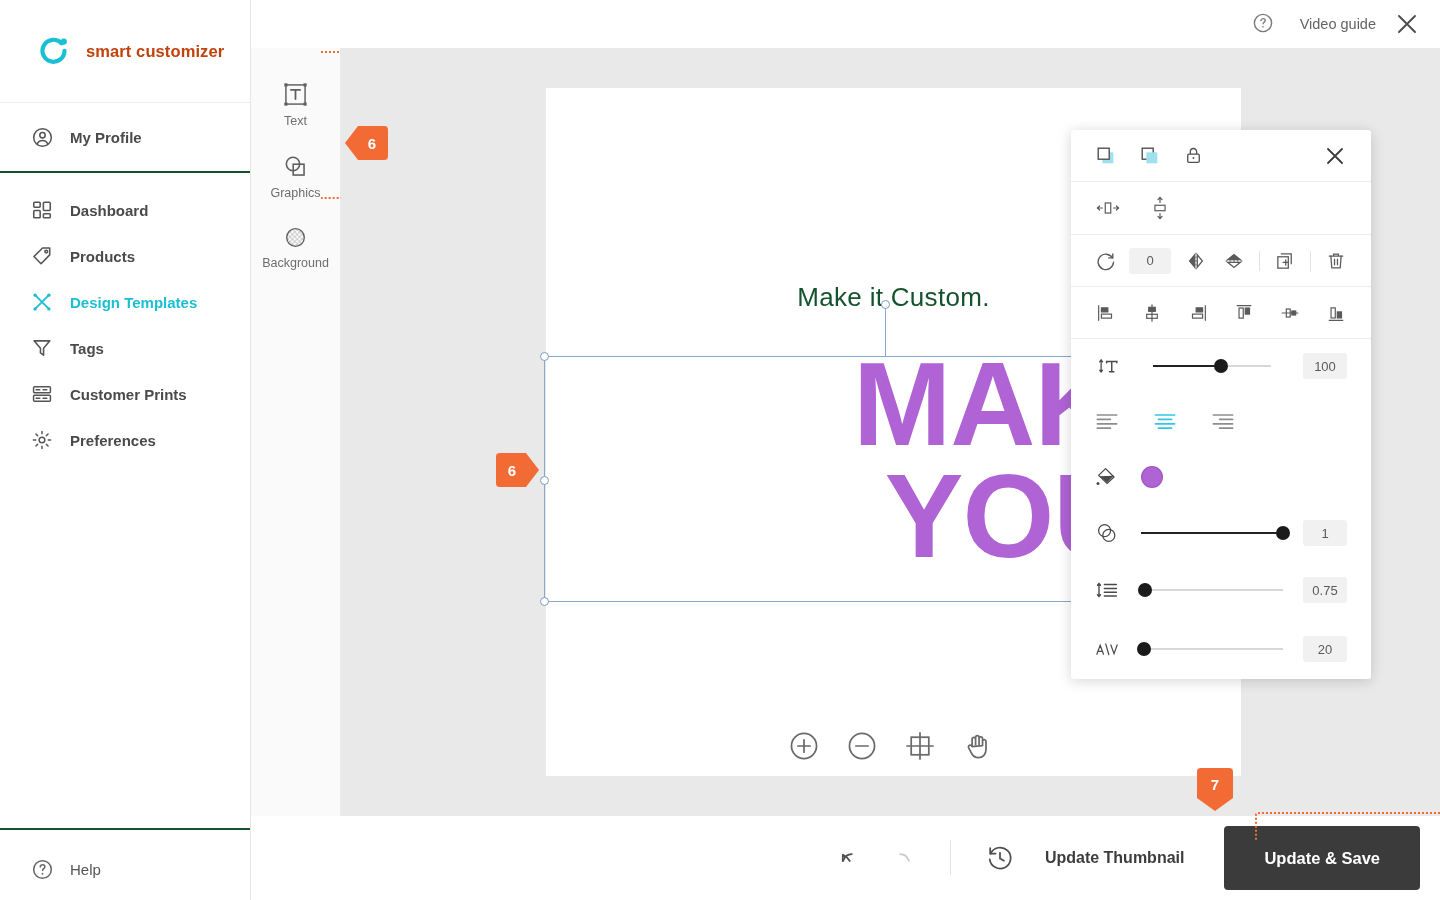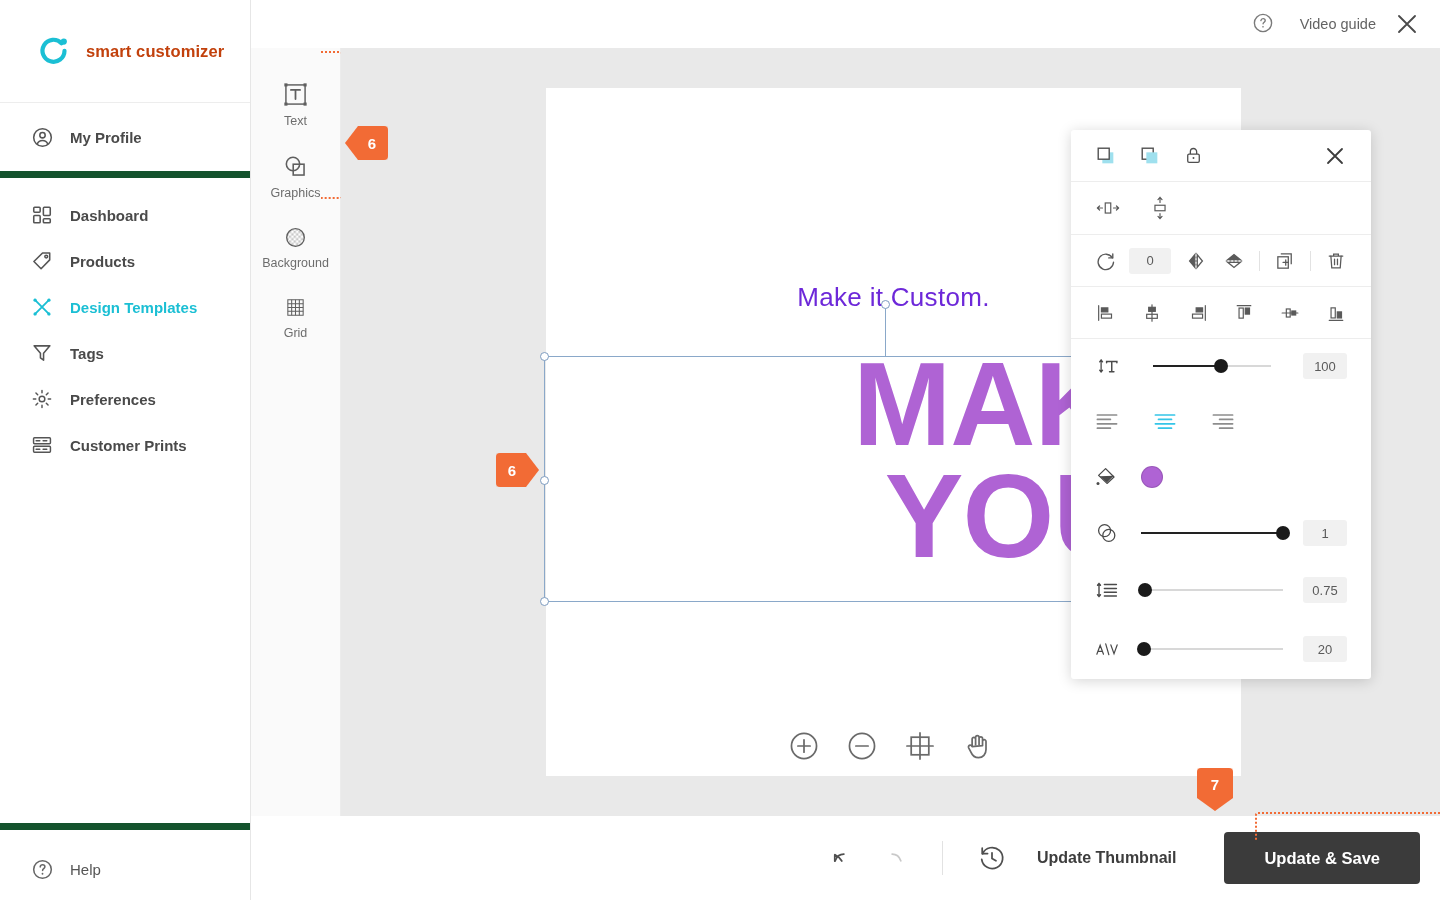--- a/index.html
+++ b/index.html
@@ -16,21 +16,21 @@
     border-right: 1px solid #e6e6e6; flex: 0 0 251px;
     display: flex; flex-direction: column;
   }
   .brand {
     height: 103px; display: flex; align-items: center; gap: 14px;
     padding-left: 38px; border-bottom: 1px solid #ededed;
   }
   .brand-logo { width: 34px; height: 34px; position: relative; flex: 0 0 34px; }
   .brand-name { color: #c2410c; font-size: 16.5px; font-weight: 600; letter-spacing: .1px; }
 
-  .nav-group { border-bottom: 7px solid #14532d; padding: 8px 0; }
+  .nav-group { border-bottom: 2px solid #14532d; padding: 8px 0; }
   .nav-group.main { padding: 14px 0 16px; }
   .nav-group.last { border-bottom: none; padding-top: 16px; }
 
   .nav-item {
     display: flex; align-items: center; gap: 16px;
     padding: 11px 0 11px 30px; cursor: pointer;
     color: #4a4a4a; font-size: 15px; font-weight: 600;
   }
   .nav-item.profile { padding-top: 14px; padding-bottom: 14px; }
   .nav-item.active { color: #1bbfd4; }
@@ -182,22 +182,22 @@
   .hist { display: flex; align-items: center; gap: 16px; }
   .hbtn { width: 34px; height: 34px; display: flex; align-items: center; justify-content: center; cursor: pointer; }
   .vsep { width: 1px; height: 34px; background: #e2e2e2; margin: 0 16px; }
   .btn-ghost {
     font-size: 16px; font-weight: 700; color: #3d3d3d;
     padding: 0 28px; cursor: pointer; background: none; border: none;
     font-family: inherit;
   }
   .btn-dark {
     background: #3b3b3b; color: #fff; font-size: 16.5px; font-weight: 700;
-    border: none; border-radius: 4px; height: 52px; padding: 0 40px;
-    cursor: pointer; font-family: inherit; margin-left: 20px;
+    border: none; border-radius: 4px; height: 64px; padding: 0 40px;
+    cursor: pointer; font-family: inherit; margin-left: 12px;
   }
   .save-dots {
     position: absolute; left: 1004px; top: 812px; width: 418px; height: 28px;
     border: 2px dotted #f26b35; border-bottom: none; border-radius: 3px 3px 0 0;
     pointer-events: none;
   }
 </style>
 </head>
 <body>
 
@@ -271,36 +271,36 @@
             <path d="M3.4 4.2h17.2l-6.9 8v7.6l-3.4-2.4v-5.2z"></path>
           </svg>
         </span>
         <span>Tags</span>
       </div>
 
 
       <div class="nav-item">
         <span class="nav-ico">
           <svg width="22" height="22" viewBox="0 0 24 24" fill="none" stroke="#555" stroke-width="1.6">
-            <circle cx="12" cy="12" r="3.1"></circle>
-            <path d="M12 2.6v2.6M12 18.8v2.6M21.4 12h-2.6M5.2 12H2.6M18.6 5.4l-1.9 1.9M7.3 16.7l-1.9 1.9M18.6 18.6l-1.9-1.9M7.3 7.3L5.4 5.4" stroke-linecap="round"></path>
-          </svg>
-        </span>
-        <span>Preferences</span>
-      </div>
-
-      <div class="nav-item">
-        <span class="nav-ico">
-          <svg width="22" height="22" viewBox="0 0 24 24" fill="none" stroke="#555" stroke-width="1.6">
             <rect x="2.8" y="4.2" width="18.4" height="6.4" rx="1"></rect>
             <rect x="2.8" y="13.4" width="18.4" height="6.4" rx="1"></rect>
             <path d="M5.6 7.4h4M13.2 7.4h4M5.6 16.6h4M13.2 16.6h4" stroke-linecap="round"></path>
           </svg>
         </span>
         <span>Customer Prints</span>
+      </div>
+
+      <div class="nav-item">
+        <span class="nav-ico">
+          <svg width="22" height="22" viewBox="0 0 24 24" fill="none" stroke="#555" stroke-width="1.6">
+            <circle cx="12" cy="12" r="3.1"></circle>
+            <path d="M12 2.6v2.6M12 18.8v2.6M21.4 12h-2.6M5.2 12H2.6M18.6 5.4l-1.9 1.9M7.3 16.7l-1.9 1.9M18.6 18.6l-1.9-1.9M7.3 7.3L5.4 5.4" stroke-linecap="round"></path>
+          </svg>
+        </span>
+        <span>Preferences</span>
       </div>
     </div>
 
     <div class="nav-group last">
       <div class="nav-item help">
         <span class="nav-ico">
           <svg width="23" height="23" viewBox="0 0 24 24" fill="none" stroke="#666" stroke-width="1.6">
             <circle cx="12" cy="12" r="9.2"></circle>
             <path d="M9.6 9.3c.2-1.4 1.2-2.2 2.5-2.2 1.4 0 2.4.9 2.4 2.1 0 1.9-2.3 1.9-2.4 3.7" stroke-linecap="round"></path>
             <circle cx="12" cy="16.4" r=".95" fill="#666" stroke="none"></circle>
@@ -367,36 +367,27 @@
                   <rect width="2.5" height="2.5" fill="#c9c9c9"></rect>
                   <rect x="2.5" y="2.5" width="2.5" height="2.5" fill="#c9c9c9"></rect>
                 </pattern>
               </defs>
               <circle cx="12" cy="12" r="9.2" fill="url(#chk)" stroke="#5f5f5f" stroke-width="1.4"></circle>
             </svg>
           </span>
           <span>Background</span>
         </div>
 
-        <div class="tool">
-          <span>
-            <svg width="23" height="23" viewBox="0 0 24 24" fill="none" stroke="#5f5f5f" stroke-width="1.1">
-              <path d="M4 4h16v16H4z"></path>
-              <path d="M8 4v16M12 4v16M16 4v16M4 8h16M4 12h16M4 16h16"></path>
-            </svg>
-          </span>
-          <span>Grid</span>
-        </div>
 
         <div class="rail-dots"></div>
       </div>
 
       <div class="stage">
         <div class="paper">
-          <div class="headline-sm" style="color:#6d28d9">Make it Custom.</div>
+          <div class="headline-sm" style="color:#14532d">Make it Custom.</div>
           <div class="headline-lg" style="color:#af63d4">MAKE IT
 YOURS</div>
         </div>
 
         <div class="selbox">
           <span class="handle h-tl"></span>
           <span class="handle h-ml"></span>
           <span class="handle h-bl"></span>
           <span class="handle h-tr"></span>
           <span class="handle h-mr"></span>

